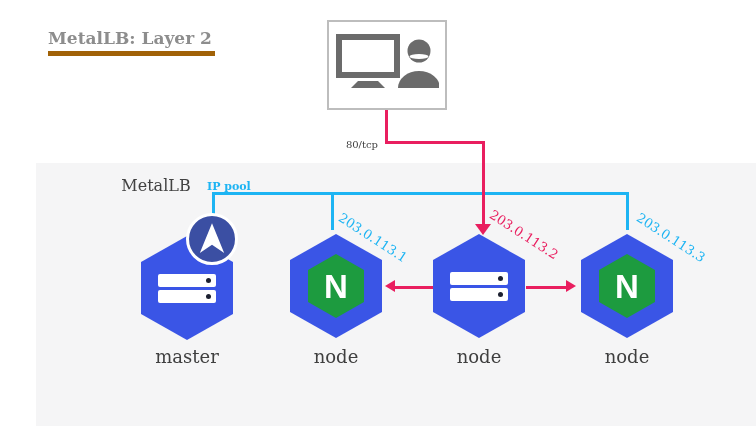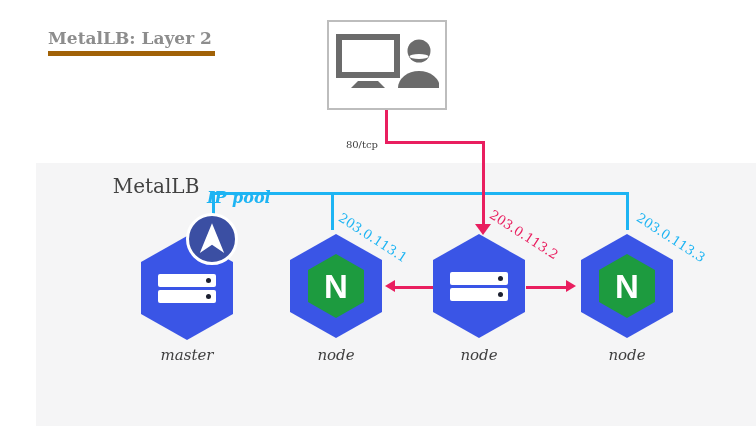--- a/index.html
+++ b/index.html
@@ -30,24 +30,24 @@
   .t-seg3{left:482px;top:141px;width:3px;height:84px;}
   .t-head{left:475px;top:224px;width:0;height:0;border-left:8.5px solid transparent;
           border-right:8.5px solid transparent;border-top:11px solid #e91e5f;z-index:3;}
 
   
   .blue{background:#1db4f3;z-index:2;}
   .b-horiz{left:212px;top:192px;width:417px;height:3px;}
   .b-drop1{left:212px;top:192px;width:3px;height:26px;}
   .b-drop2{left:331px;top:192px;width:3px;height:38px;}
   .b-drop3{left:626px;top:192px;width:3px;height:38px;}
-  .ip-pool-label{left:207px;top:188px;font-size:16px;font-weight:bold;color:#1db4f3;z-index:6;font-style:italic;}
+  .ip-pool-label{left:207px;top:180px;font-size:11px;font-weight:bold;color:#1db4f3;z-index:6;}
 
   
-  .controller-label{left:102px;top:176px;width:108px;text-align:center;font-size:20px;
+  .controller-label{left:102px;top:176px;width:108px;text-align:center;font-size:16px;
                     line-height:20px;color:#424242;z-index:6;}
 
   
   .metallb-circle{left:186px;top:213px;width:46px;height:46px;border:3px solid #fff;
                   border-radius:50%;background:#3b4fa3;z-index:5;display:flex;
                   align-items:center;justify-content:center;}
 
   
   .hex{width:92px;height:104px;background:#3a55e6;z-index:4;
        clip-path:polygon(50% 0%,100% 25%,100% 75%,50% 100%,0% 75%,0% 25%);
@@ -59,21 +59,21 @@
   .server-bar{position:relative;width:58px;height:13px;background:#fff;border-radius:2px;}
   .server-dot{position:absolute;right:5px;top:4px;width:5px;height:5px;border-radius:50%;background:#1c2030;}
 
   .nginx-hex{width:56px;height:64px;background:#1d9b3f;
              clip-path:polygon(50% 0%,100% 25%,100% 75%,50% 100%,0% 75%,0% 25%);
              display:flex;align-items:center;justify-content:center;}
   .nginx-n{font-family:"Liberation Sans","DejaVu Sans",sans-serif;font-weight:bold;
            font-size:33px;color:#fff;line-height:1;}
 
   
-  .node-label{width:92px;text-align:center;font-size:15px;color:#3f3f3f;z-index:6;font-style:italic;}
+  .node-label{width:92px;text-align:center;font-size:18px;color:#3f3f3f;z-index:6;}
   .nl1{left:141px;top:346px;} .nl2{left:290px;top:346px;}
   .nl3{left:433px;top:346px;} .nl4{left:581px;top:346px;}
 
   
   .sa-left-line{left:394px;top:286px;width:40px;height:3px;}
   .sa-left-head{left:385px;top:280px;width:0;height:0;border-top:6.5px solid transparent;
                 border-bottom:6.5px solid transparent;border-right:10px solid #e91e5f;z-index:3;}
   .sa-right-line{left:526px;top:286px;width:40px;height:3px;}
   .sa-right-head{left:566px;top:280px;width:0;height:0;border-top:6.5px solid transparent;
                  border-bottom:6.5px solid transparent;border-left:10px solid #e91e5f;z-index:3;}

